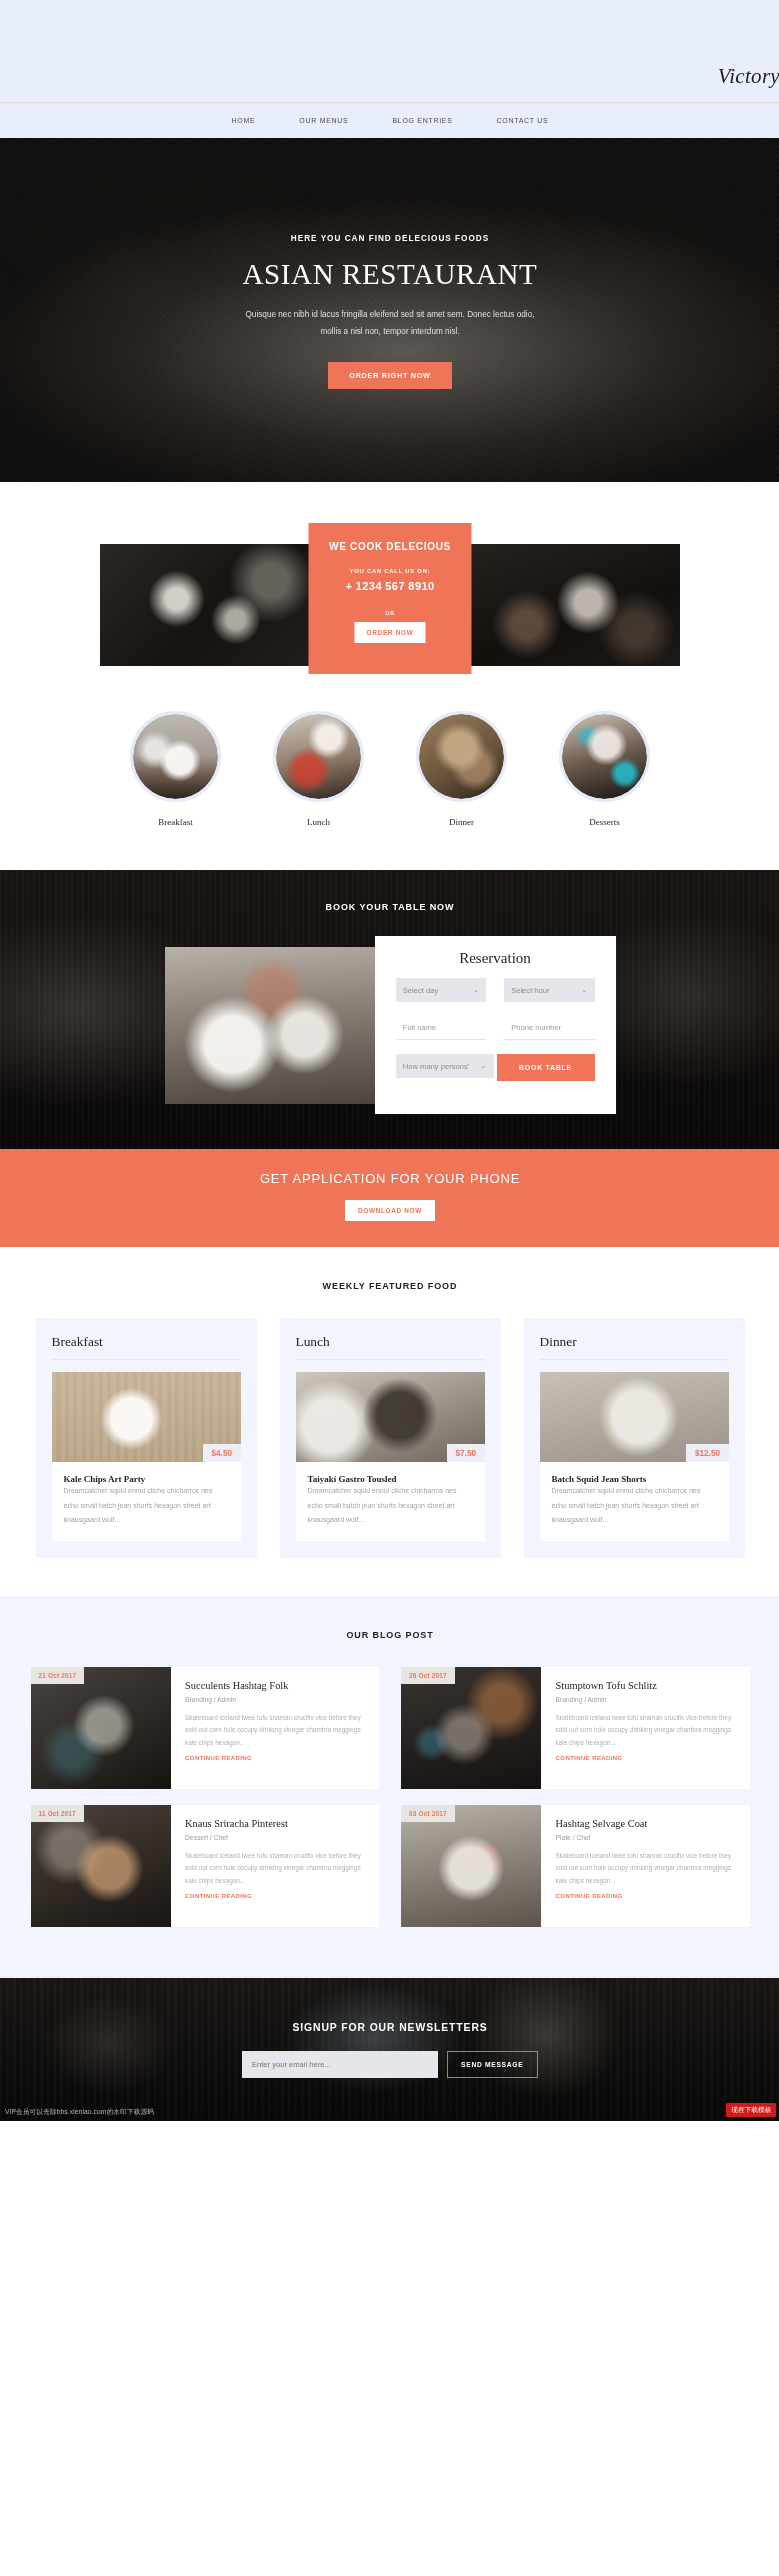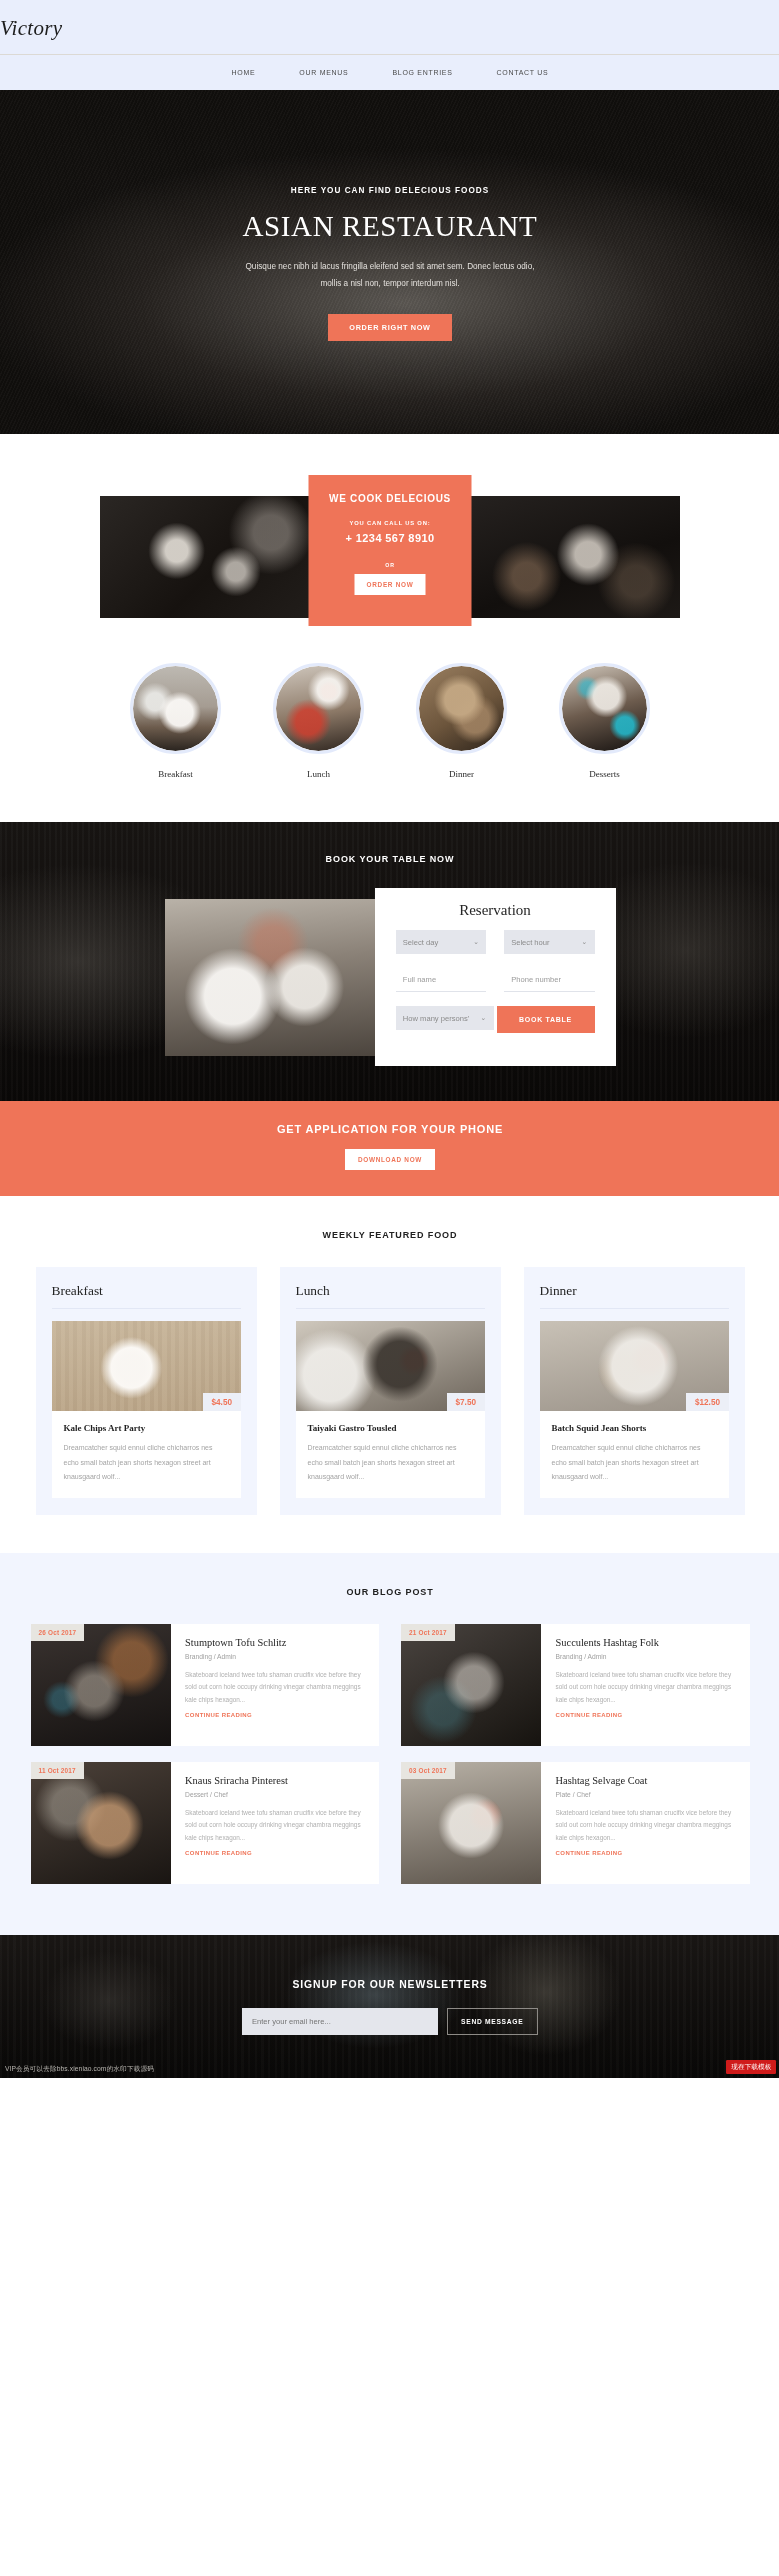--- a/index.html
+++ b/index.html
@@ -14,24 +14,25 @@
 
   
   .header {
     background: #e9eefc;
     padding: 16px 0 0;
   }
   .logo {
     font-family: "Liberation Serif", serif;
     font-style: italic;
     font-size: 21px;
-    text-align: left;
+    text-align: right;
     color: #1d1d1d;
     letter-spacing: 0.3px;
     padding-bottom: 13.4px;
+    margin-top: 48px;
   }
   .navbar {
     border-top: 0.6px solid #dcd9d4;
     display: flex;
     justify-content: center;
     gap: 0;
     padding: 11px 0 12px;
   }
   .nav-item {
     font-size: 7px;
@@ -229,21 +230,21 @@
   .r-bottom { display:flex; gap: 3px; align-items:stretch; }
   .btn-book {
     flex:1; background:#ef7458; color:#fff; border:none; cursor:pointer;
     font-size:7px; font-weight:bold; letter-spacing:0.7px; height:27px;
   }
 
   
   .appband {
     background:#ef7458; text-align:center; padding: 22px 0 25.6px;
   }
-  .appband h3 { color:#fff; font-size:11px; font-weight:bold; letter-spacing:0.8px; }
+  .appband h3 { color:#fff; font-size:13px; font-weight:normal; letter-spacing:0.8px; }
   .btn-dl {
     display:inline-block; background:#fff; color:#ef7458;
     font-size:6.4px; font-weight:bold; letter-spacing:0.7px;
     padding:7.3px 13.4px; margin-top:13.4px; border:none; cursor:pointer;
   }
 
   
   .weekly { background:#fff; padding: 34px 0 38px; }
   .sec-title {
     text-align:center; font-size:9px; font-weight:bold;
@@ -287,21 +288,21 @@
   }
   .price-tag {
     position:absolute; right:0; bottom:0;
     background:#eceff7; color:#ef7458;
     font-size:8.2px; font-weight:bold;
     padding: 4.9px 8.5px;
   }
   .wk-body { background:#fff; padding: 12px 12px 13.4px; }
   .wk-body h5 {
     font-family:"Liberation Serif", serif; font-weight:bold;
-    font-size:9px; color:#1f1f1f; margin-bottom:8px;
+    font-size:9px; color:#1f1f1f; 
   }
   .wk-body p { font-size:7px; color:#a4a4a4; line-height:2.05; }
 
   
   .blog { background:#f2f5fe; padding: 34px 0 51px; }
   .blog-grid {
     width: 719px; margin: 0 auto;
     display:grid; grid-template-columns: 1fr 1fr;
     gap: 16px 22px;
   }
@@ -550,38 +551,38 @@
       </div>
     </div>
   </div>
 
   <div class="blog">
     <div class="sec-title">OUR BLOG POST</div>
     <div class="blog-grid">
 
       <div class="post">
         <div class="post-img">
-          <div class="date-badge">26 Oct 2017</div>
-          <div class="ph-b1"></div>
+          <div class="date-badge">21 Oct 2017</div>
+          <div class="ph-b2"></div>
         </div>
         <div class="post-body">
-          <h5>Stumptown Tofu Schlitz</h5>
+          <h5>Succulents Hashtag Folk</h5>
           <div class="post-meta">Branding / Admin</div>
           <div class="post-text">Skateboard iceland twee tofu shaman crucifix vice before they sold out corn hole occupy drinking vinegar chambra meggings kale chips hexagon...</div>
           <div class="cont-read">CONTINUE READING</div>
         </div>
       </div>
 
       <div class="post">
         <div class="post-img">
-          <div class="date-badge">21 Oct 2017</div>
-          <div class="ph-b2"></div>
+          <div class="date-badge">26 Oct 2017</div>
+          <div class="ph-b1"></div>
         </div>
         <div class="post-body">
-          <h5>Succulents Hashtag Folk</h5>
+          <h5>Stumptown Tofu Schlitz</h5>
           <div class="post-meta">Branding / Admin</div>
           <div class="post-text">Skateboard iceland twee tofu shaman crucifix vice before they sold out corn hole occupy drinking vinegar chambra meggings kale chips hexagon...</div>
           <div class="cont-read">CONTINUE READING</div>
         </div>
       </div>
 
       <div class="post">
         <div class="post-img">
           <div class="date-badge">11 Oct 2017</div>
           <div class="ph-b3"></div>

